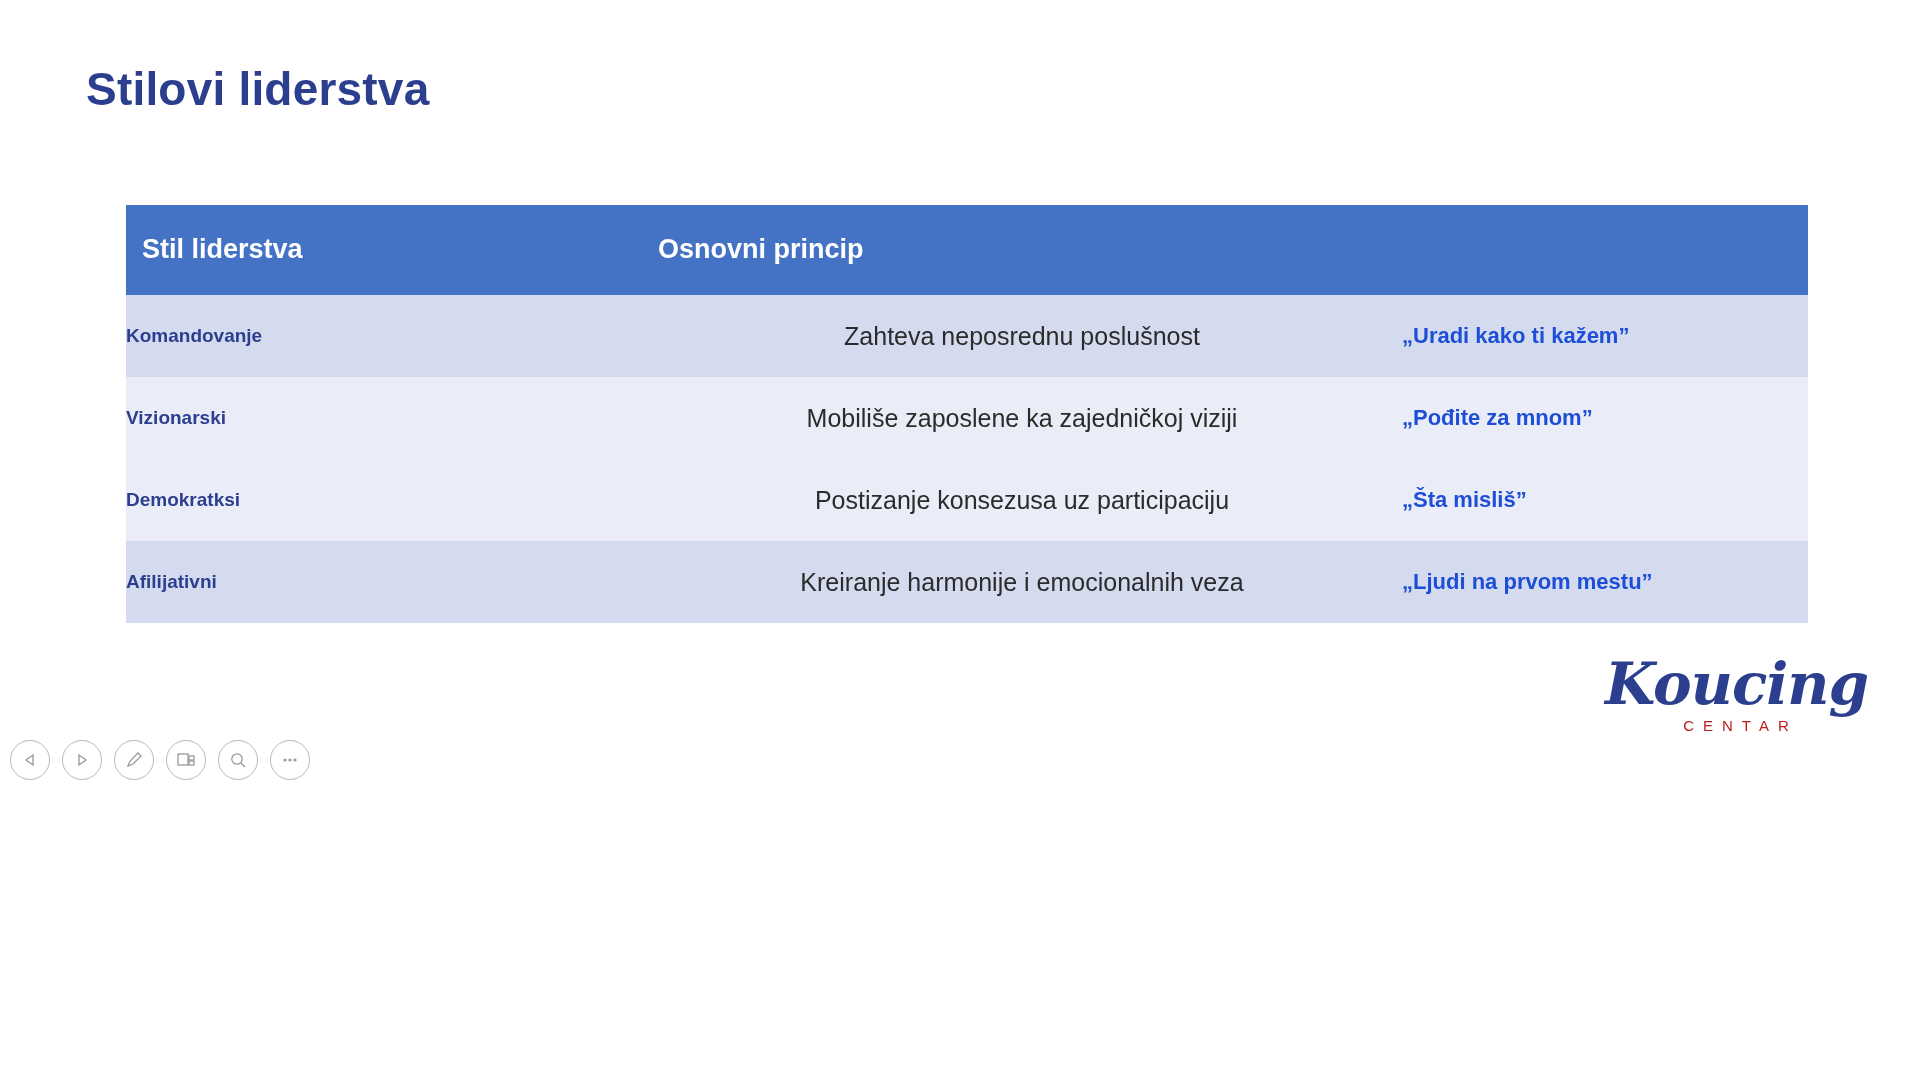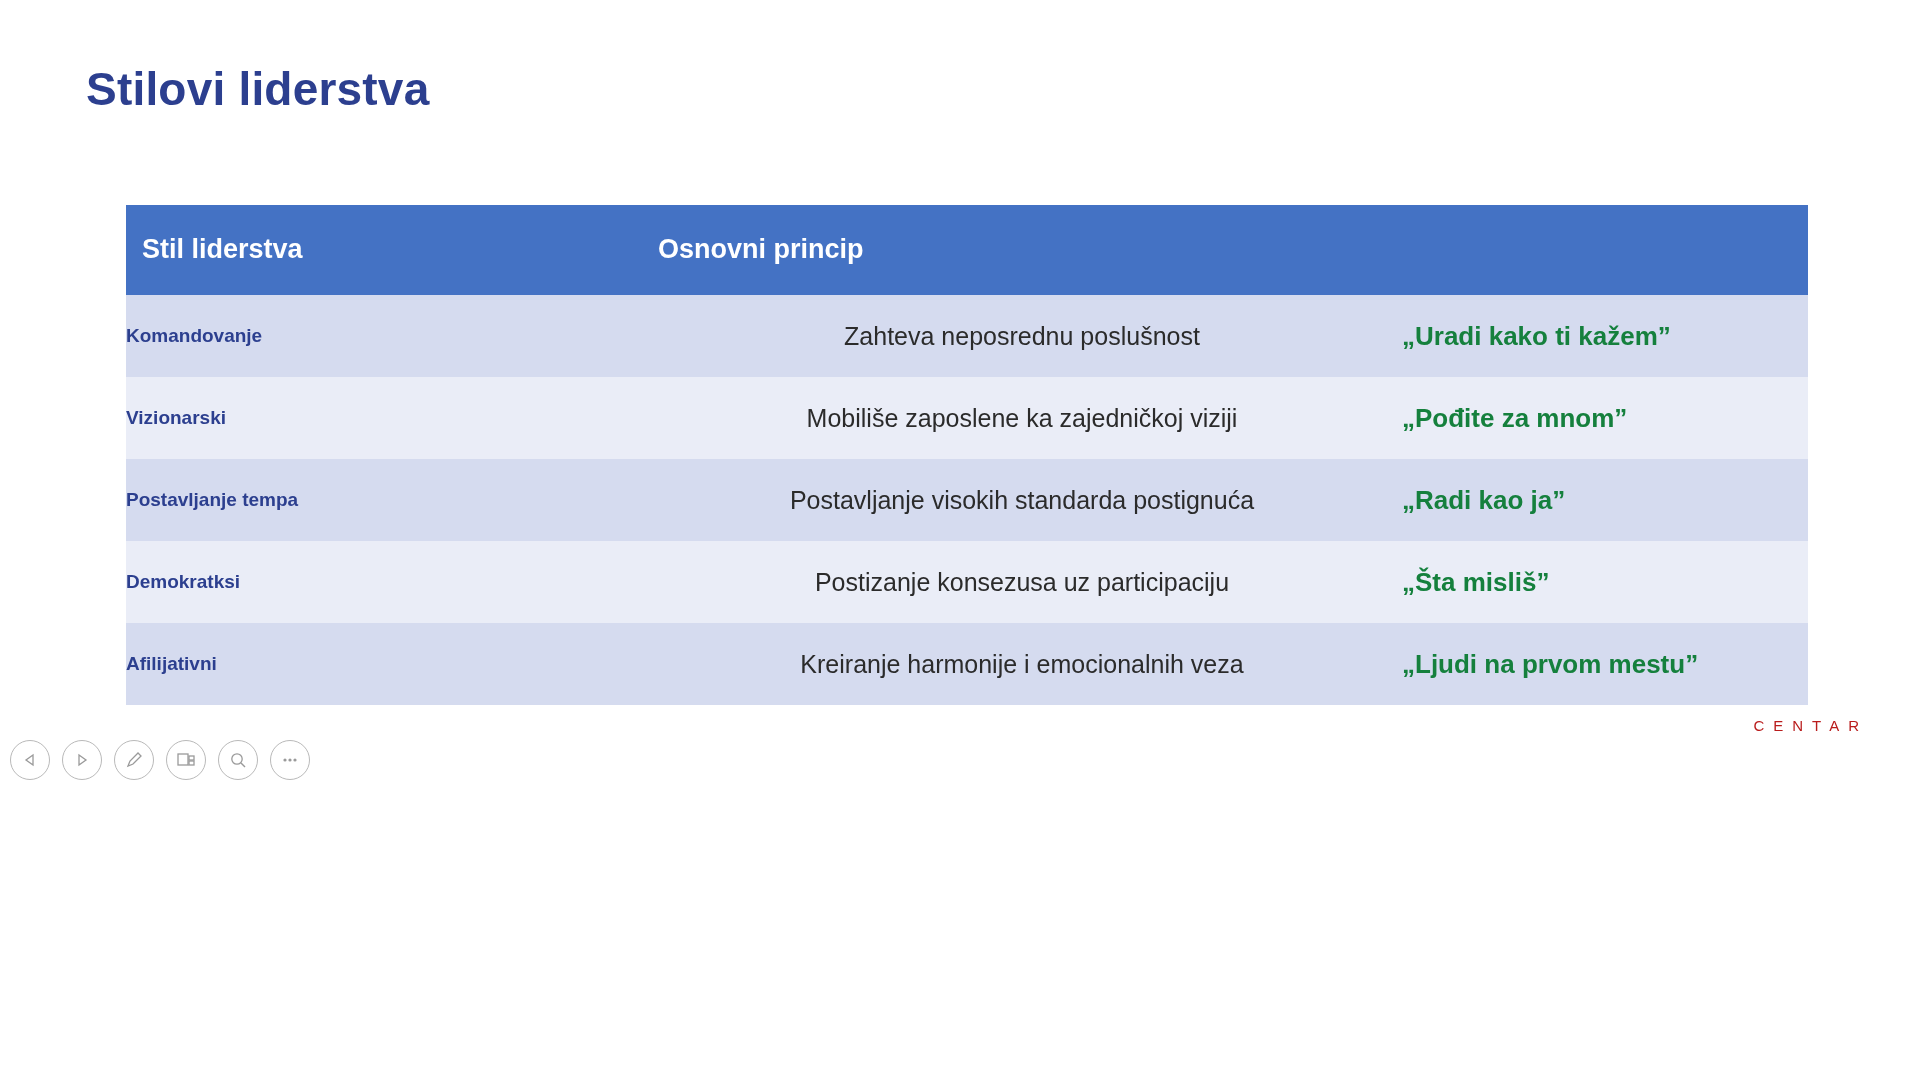--- a/index.html
+++ b/index.html
@@ -79,23 +79,23 @@
   td.cell-principle {
     font-size: 25px;
     font-weight: normal;
     color: #2b2b2b;
     padding-left: 16px;
     border-left: 3px solid #ffffff;
     text-align: center;
   }
 
   td.cell-quote {
-    font-size: 26px;
-    font-weight: bold;
-    color: #15803d;
+    font-size: 22px;
+    font-weight: bold;
+    color: #1d4ed8;
     padding-left: 16px;
   }
 
   
   #logo {
     position: absolute;
     right: 52px;
     bottom: 62px;
     text-align: center;
     color: #2c3f8f;
@@ -163,39 +163,35 @@
       <tr class="row-odd">
         <td class="cell-style">Komandovanje</td>
         <td class="cell-principle">Zahteva neposrednu poslušnost</td>
         <td class="cell-quote">„Uradi kako ti kažem”</td>
       </tr>
       <tr class="row-even">
         <td class="cell-style">Vizionarski</td>
         <td class="cell-principle">Mobiliše zaposlene ka zajedničkoj viziji</td>
         <td class="cell-quote">„Pođite za mnom”</td>
       </tr>
-      <tr class="row-odd">
-        <td class="cell-style">Postavljanje tempa</td>
-        <td class="cell-principle">Postavljanje visokih standarda postignuća</td>
-        <td class="cell-quote">„Radi kao ja”</td>
-      </tr>
       <tr class="row-even">
         <td class="cell-style">Demokratksi</td>
         <td class="cell-principle">Postizanje konsezusa uz participaciju</td>
         <td class="cell-quote">„Šta misliš”</td>
       </tr>
       <tr class="row-odd">
         <td class="cell-style">Afilijativni</td>
         <td class="cell-principle">Kreiranje harmonije i emocionalnih veza</td>
         <td class="cell-quote">„Ljudi na prvom mestu”</td>
       </tr>
     </tbody>
   </table>
 
   <div id="logo">
+    <div class="logo-word">Koucing</div>
     <div class="logo-sub">CENTAR</div>
   </div>
 
   <div id="toolbar">
     <div class="tool-btn">
       <span>
         <svg width="14" height="14" viewBox="0 0 14 14">
             <polygon points="10,2 10,12 3,7" fill="none" stroke="#9a9a9a" stroke-width="1.3"></polygon>
           </svg>
       </span>

